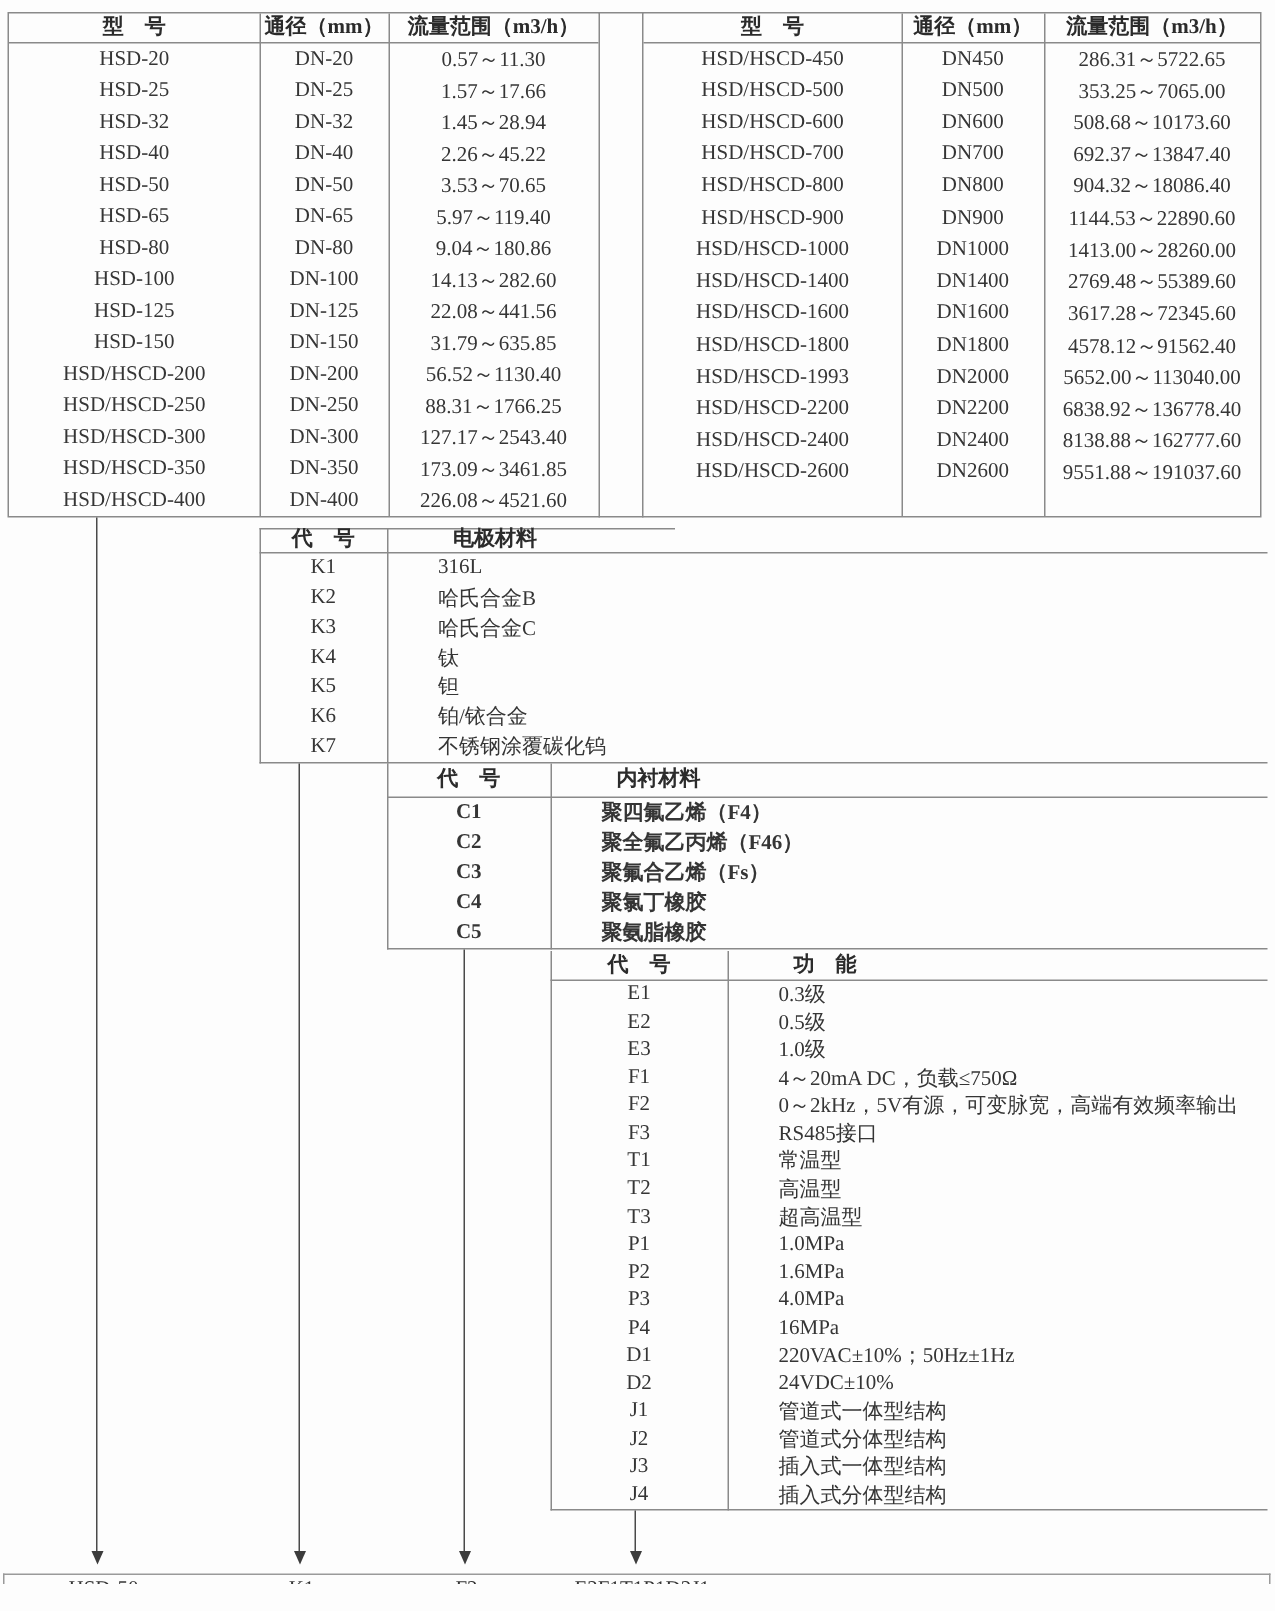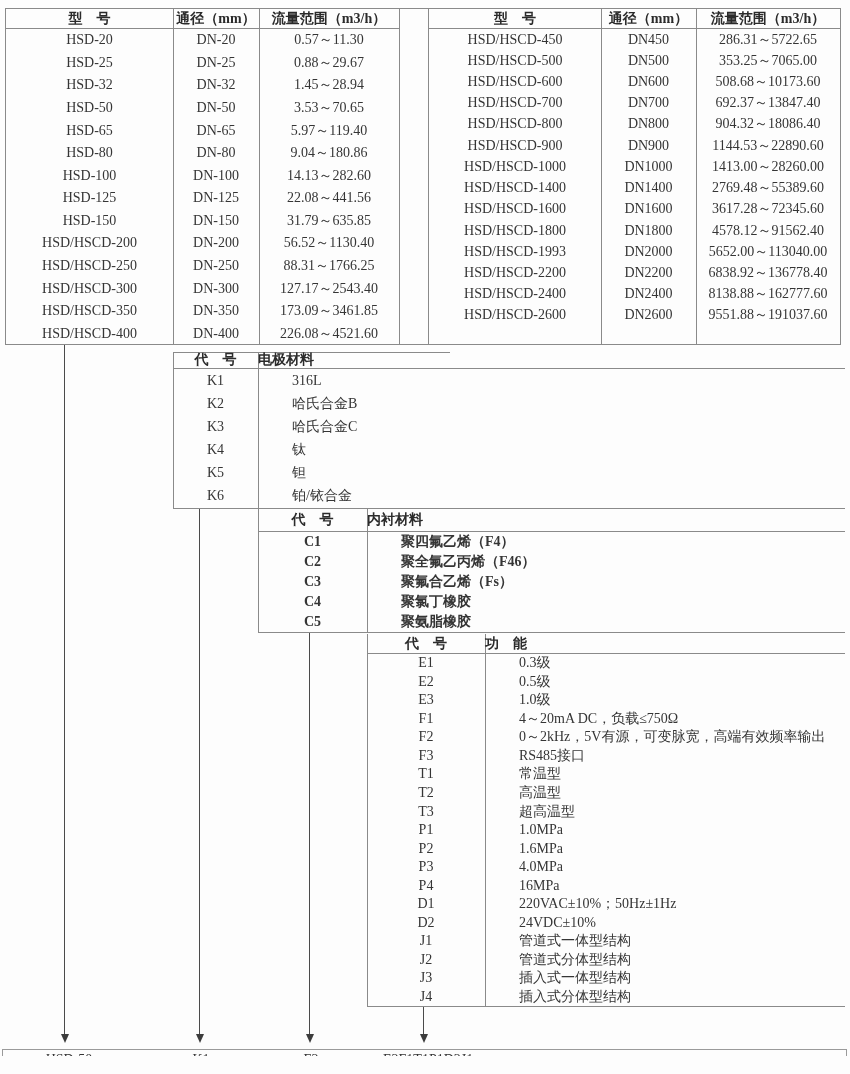--- a/index.html
+++ b/index.html
@@ -25,21 +25,21 @@
   .t-right .dv1{left:172px;} .t-right .dv2{left:267px;}
   .dv1,.dv2{top:0;bottom:0;}
 
   
   .sect{position:absolute;box-sizing:border-box;}
   .sect .edge-left{left:0;top:0;bottom:0;}
   .sect .edge-bottom{left:0;right:0;bottom:0;}
   .sect .divider{top:0;bottom:0;}
   .sect .shead{position:absolute;top:0;left:0;right:0;display:flex;font-weight:bold;color:#2b2b2b;}
   .sect .shead .hc{text-align:center;}
-  .sect .shead .hn{}
+  .sect .shead .hn{padding-left:22px;margin-left:22px;}
   .sect .srows{position:absolute;left:0;right:0;bottom:1px;display:flex;flex-direction:column;}
   .srow{flex:1;display:flex;align-items:center;}
   .srow .code{text-align:center;}
   .srow .name{padding-left:34px;white-space:nowrap;}
 
   #sect-electrode{left:173px;top:352px;width:672px;height:157px;}
   #sect-electrode .top-partial{top:0;left:0;width:277px;}
   #sect-electrode .underline{top:16px;left:0;right:0;}
   #sect-electrode .divider{left:85px;}
   #sect-electrode .shead{height:16px;line-height:16px;}
@@ -96,29 +96,34 @@
 
         <div class="vrow">
           <div class="c c1">HSD-20</div>
           <div class="c c2">DN-20</div>
           <div class="c c3">0.57～11.30</div>
         </div>
 
         <div class="vrow">
           <div class="c c1">HSD-25</div>
           <div class="c c2">DN-25</div>
-          <div class="c c3">0.88～29.67</div>
+          <div class="c c3">1.57～17.66</div>
         </div>
 
         <div class="vrow">
           <div class="c c1">HSD-32</div>
           <div class="c c2">DN-32</div>
           <div class="c c3">1.45～28.94</div>
         </div>
 
+        <div class="vrow">
+          <div class="c c1">HSD-40</div>
+          <div class="c c2">DN-40</div>
+          <div class="c c3">2.26～45.22</div>
+        </div>
 
         <div class="vrow">
           <div class="c c1">HSD-50</div>
           <div class="c c2">DN-50</div>
           <div class="c c3">3.53～70.65</div>
         </div>
 
         <div class="vrow">
           <div class="c c1">HSD-65</div>
           <div class="c c2">DN-65</div>
@@ -318,20 +323,24 @@
         <div class="srow">
           <div class="code">K5</div>
           <div class="name">钽</div>
         </div>
 
         <div class="srow">
           <div class="code">K6</div>
           <div class="name">铂/铱合金</div>
         </div>
 
+        <div class="srow">
+          <div class="code">K7</div>
+          <div class="name">不锈钢涂覆碳化钨</div>
+        </div>
       </div>
   </div>
 
   <div class="sect" id="sect-lining">
     <div class="hline underline"></div>
     <div class="vline edge-left"></div>
     <div class="hline edge-bottom"></div>
     <div class="vline divider"></div>
     <div class="shead">
       <div class="hc">代　号</div>

